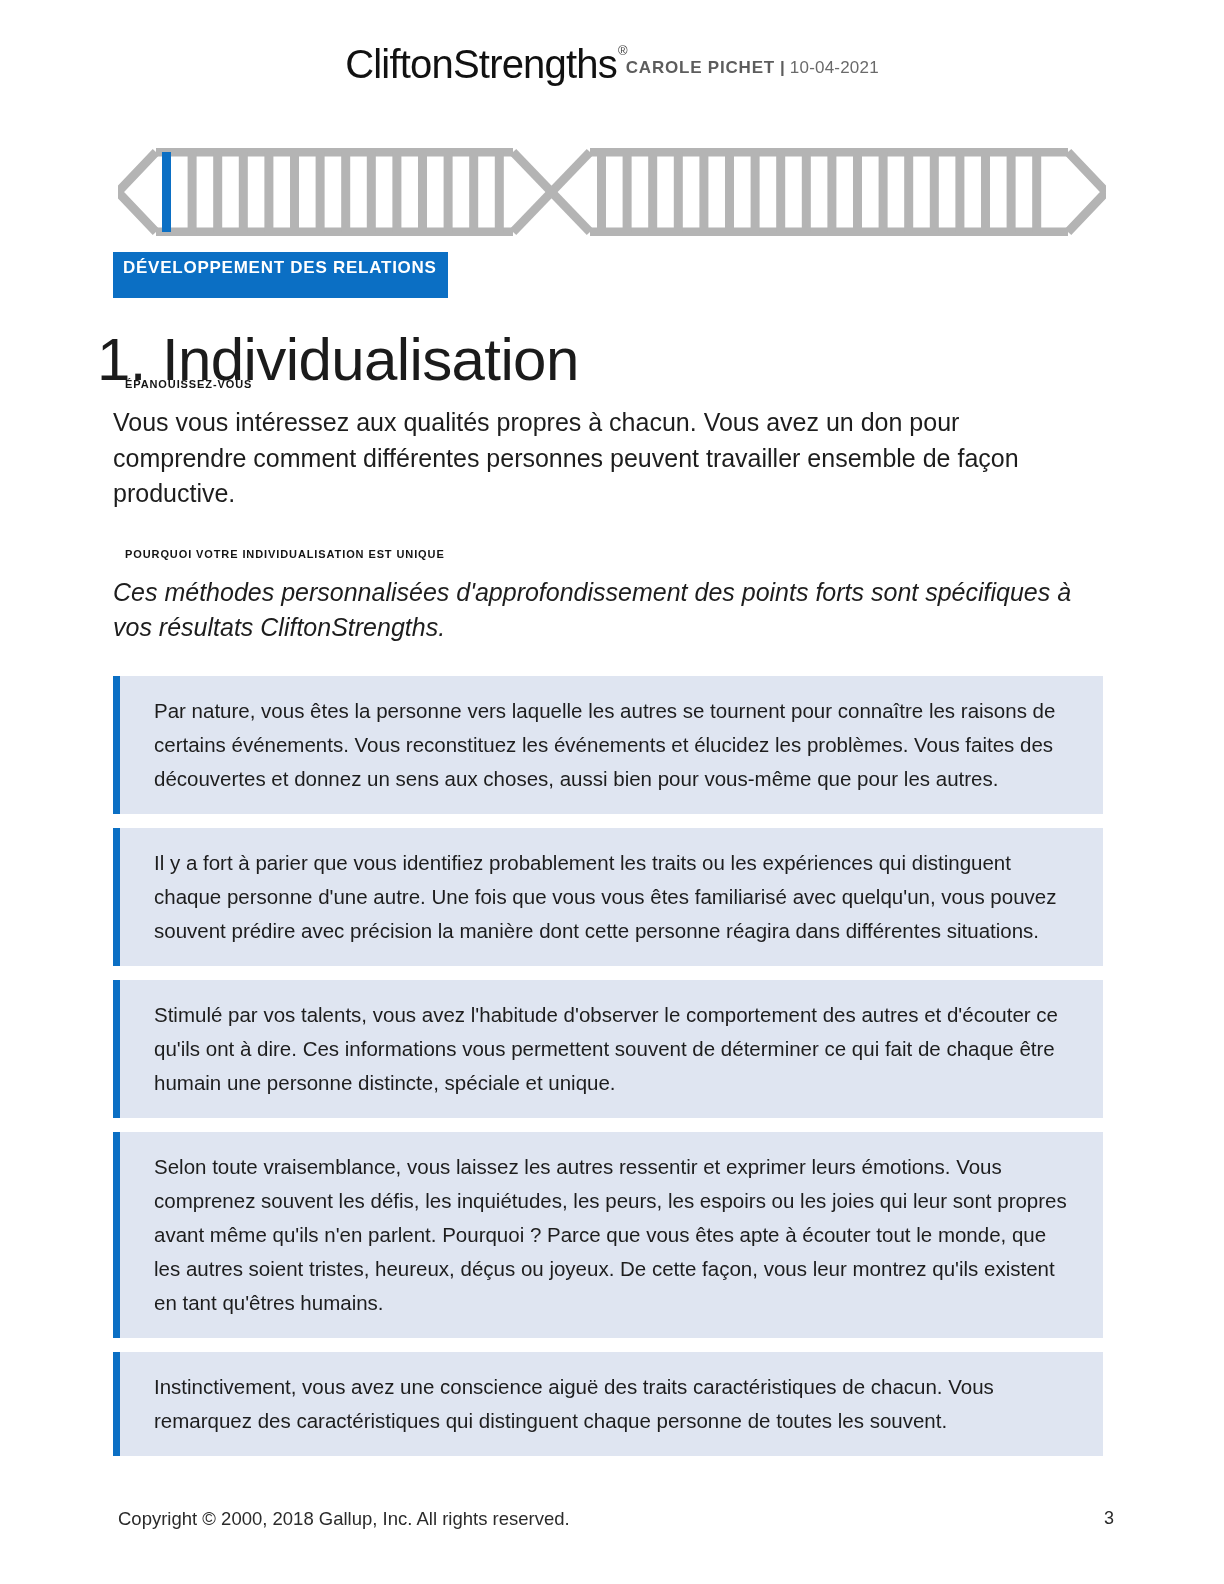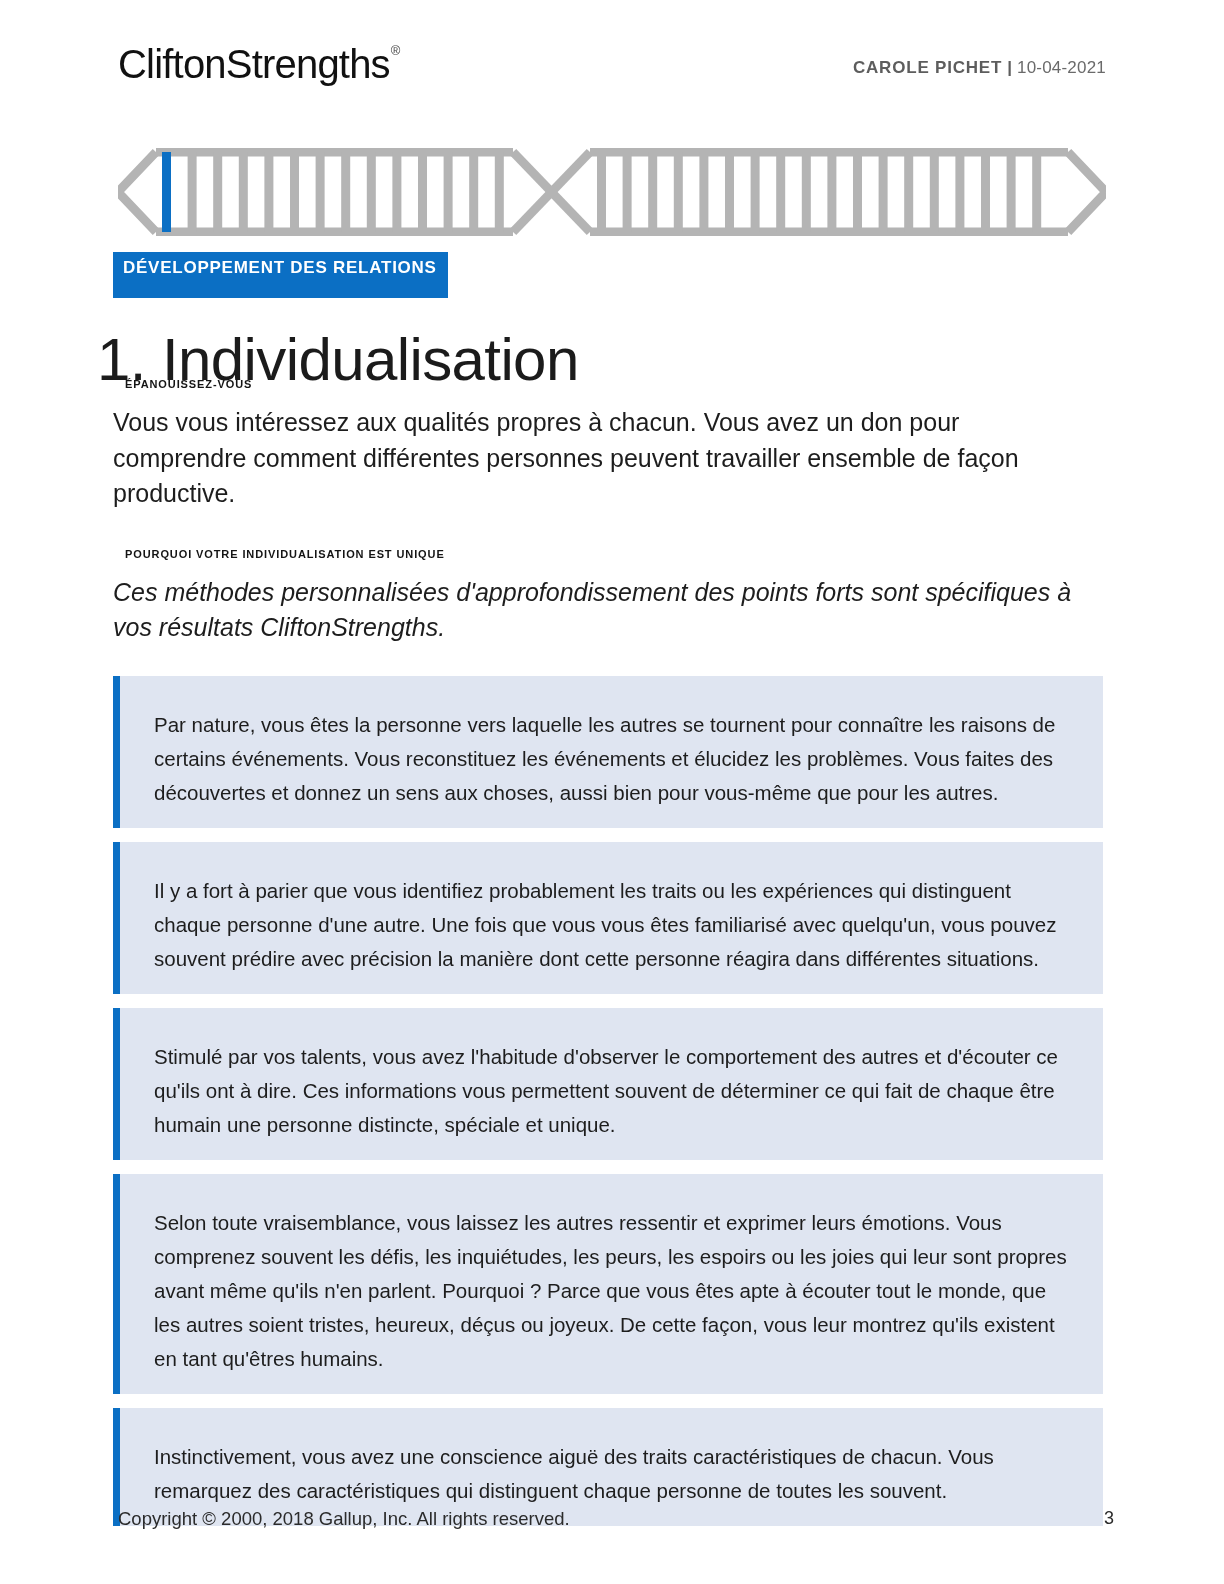--- a/index.html
+++ b/index.html
@@ -24,21 +24,21 @@
 
   
   .header {
     position: absolute;
     top: 44px;
     left: 118px;
     right: 118px;
     height: 56px;
     display: flex;
     align-items: flex-start;
-    justify-content: space-between;
+    justify-content: center;
   }
   .logo {
     font-family: "Liberation Sans", sans-serif;
     font-size: 40px;
     font-weight: 400;
     letter-spacing: -0.8px;
     color: #111111;
     line-height: 1;
     position: relative;
     white-space: nowrap;
@@ -140,21 +140,21 @@
   }
 
   
   .callouts {
     margin-top: 30px;
   }
   .callout {
     position: relative;
     background: #dfe5f1;
     border-left: 7px solid #0b6fc4;
-    padding: 32px 30px 18px 34px;
+    padding: 18px 30px 18px 34px;
     margin-bottom: 14px;
     box-sizing: border-box;
   }
   .callout-text {
     font-size: 20.5px;
     line-height: 1.66;
     color: #1d1d1d;
     margin: 0;
   }
 

